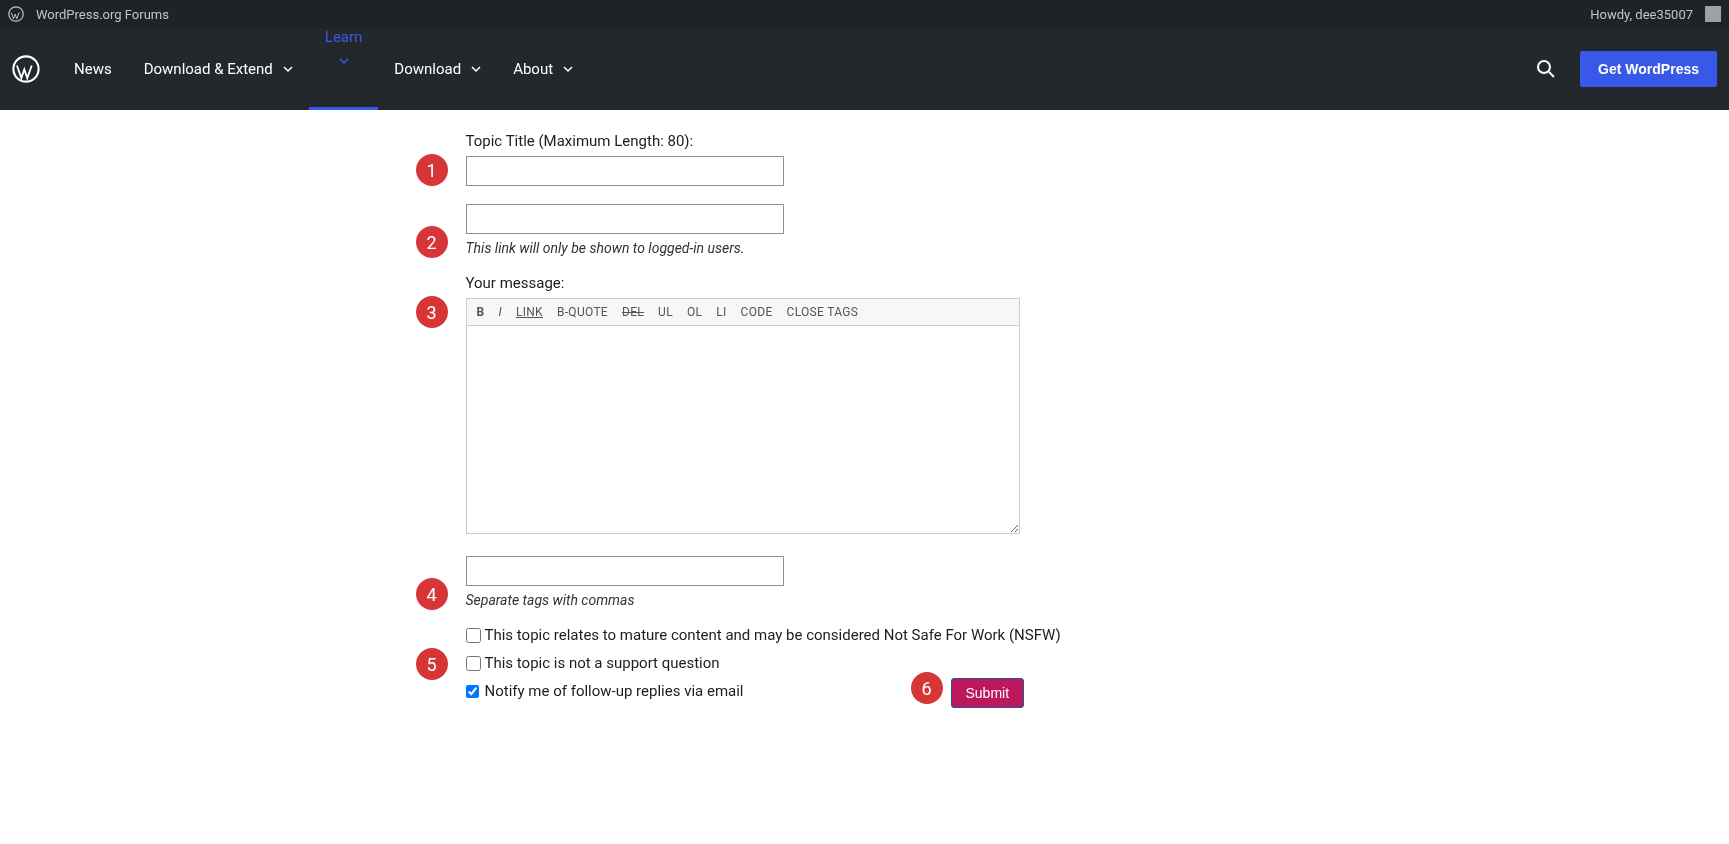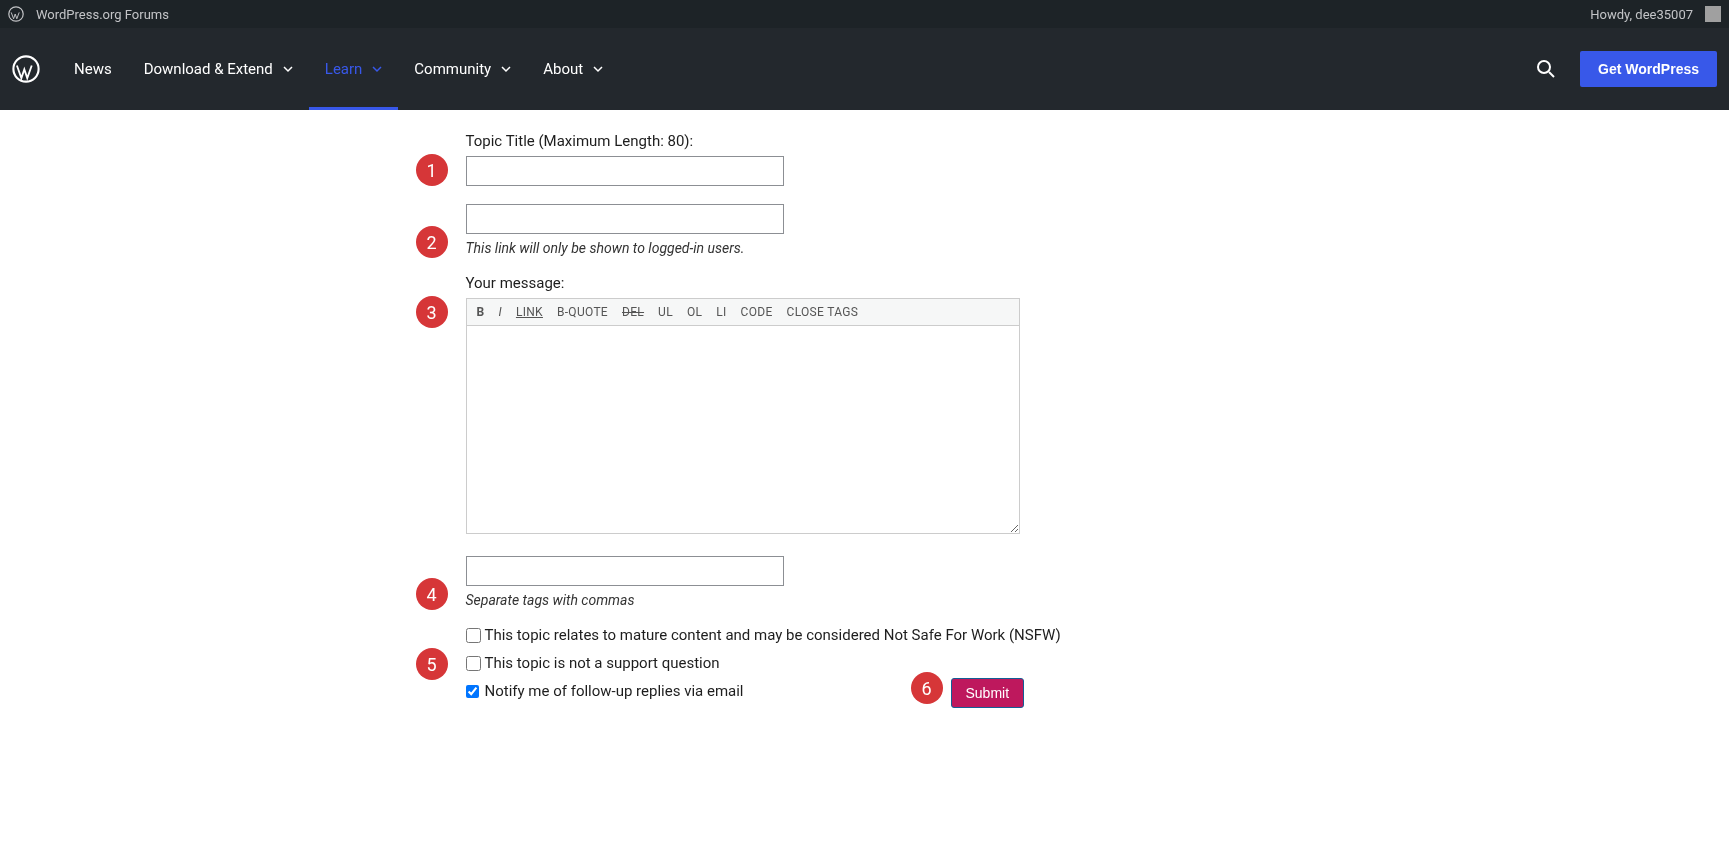--- a/index.html
+++ b/index.html
@@ -10,21 +10,21 @@
   .admin-bar .left, .admin-bar .right { display: flex; align-items: center; gap: 12px; }
   .admin-bar .avatar { width: 16px; height: 16px; background: #a0a0a0; display: inline-block; }
   .admin-bar .wplogo { width:16px; height:16px; }
 
   
   .main-nav { background: #23282d; height: 82px; display: flex; align-items: center; justify-content: space-between; padding: 0 12px; }
   .main-nav .left { display: flex; align-items: center; gap: 18px; height: 100%; }
   .main-nav .logo { color: #fff; width: 28px; height: 28px; display: flex; align-items: center; justify-content: center; }
   .main-nav .menu { display: flex; align-items: center; height: 100%; }
   .main-nav .menu-item { display: flex; align-items: center; gap: 10px; padding: 0 16px; height: 100%; color: #fff; font-size: 15px; cursor: pointer; position: relative; }
-  .main-nav .menu-item.active { color: #3858e9; }
+  .main-nav .menu-item.active { color: #3858e9; flex-direction: column; }
   .main-nav .menu-item.active::after { content:""; position:absolute; left:0; right:0; bottom:0; height:3px; background:#3858e9; }
   .main-nav .chev { width:10px; height:10px; }
   .main-nav .right { display: flex; align-items: center; gap: 24px; }
   .main-nav .search-btn { background: none; border: none; color: #fff; cursor: pointer; width:20px; height:20px; }
   .main-nav .cta { background: #3858e9; color: #fff; border: none; padding: 10px 18px; font-size: 14px; font-weight: 600; cursor: pointer; border-radius: 2px; }
 
   
   .form-wrap { max-width: 910px; margin: 22px auto 40px; padding-left: 0; position: relative; }
   .field-row { position: relative; margin-bottom: 18px; padding-left: 56px; }
   .label { font-size: 15px; margin-bottom: 6px; display: block; }
@@ -91,21 +91,21 @@
       </div>
       <div class="menu-item active">
         <span>Learn</span>
         <span>
             <svg class="chev" viewBox="0 0 10 10">
               <path d="M1 3l4 4 4-4" stroke="#3858e9" stroke-width="1.5" fill="none"></path>
             </svg>
           </span>
       </div>
       <div class="menu-item">
-        <span>Community</span>
+        <span>Download</span>
         <span>
             <svg class="chev" viewBox="0 0 10 10">
               <path d="M1 3l4 4 4-4" stroke="#fff" stroke-width="1.5" fill="none"></path>
             </svg>
           </span>
       </div>
       <div class="menu-item">
         <span>About</span>
         <span>
             <svg class="chev" viewBox="0 0 10 10">

